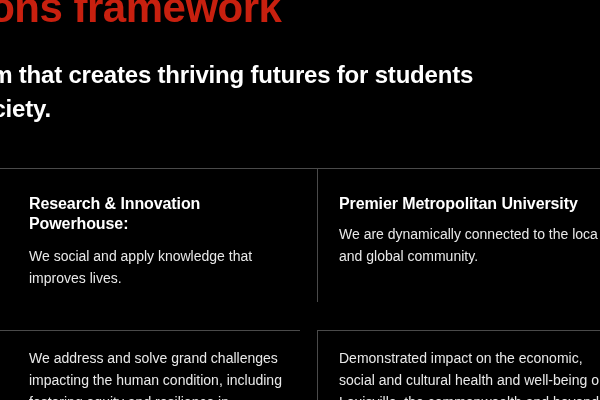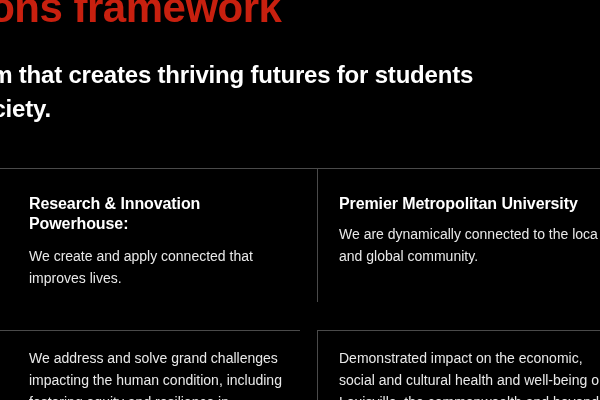--- a/index.html
+++ b/index.html
@@ -150,21 +150,21 @@
   <div class="col-divider"></div>
   <div class="col-divider-2"></div>
   <div class="rule-mid-left"></div>
   <div class="rule-mid-right"></div>
 
   <div class="columns">
 
     <div class="col col-left">
       <div class="cell-title lt-title" style="white-space: pre-line;">Research &amp; Innovation
 Powerhouse:</div>
-      <div class="cell-body lt-body" style="white-space: pre-line;">We create and apply connected that
+      <div class="cell-body lt-body" style="white-space: pre-line;">We social and apply knowledge that
 improves lives.</div>
       <div class="cell-body lb-body" style="white-space: pre-line;">We address and solve grand challenges
 impacting the human condition, including
 fostering equity and resilience in</div>
     </div>
 
     <div class="col col-right">
       <div class="cell-title rt-title">Premier Metropolitan University</div>
       <div class="cell-body rt-body" style="white-space: pre-line;">We are dynamically connected to the loca
 and global community.</div>

